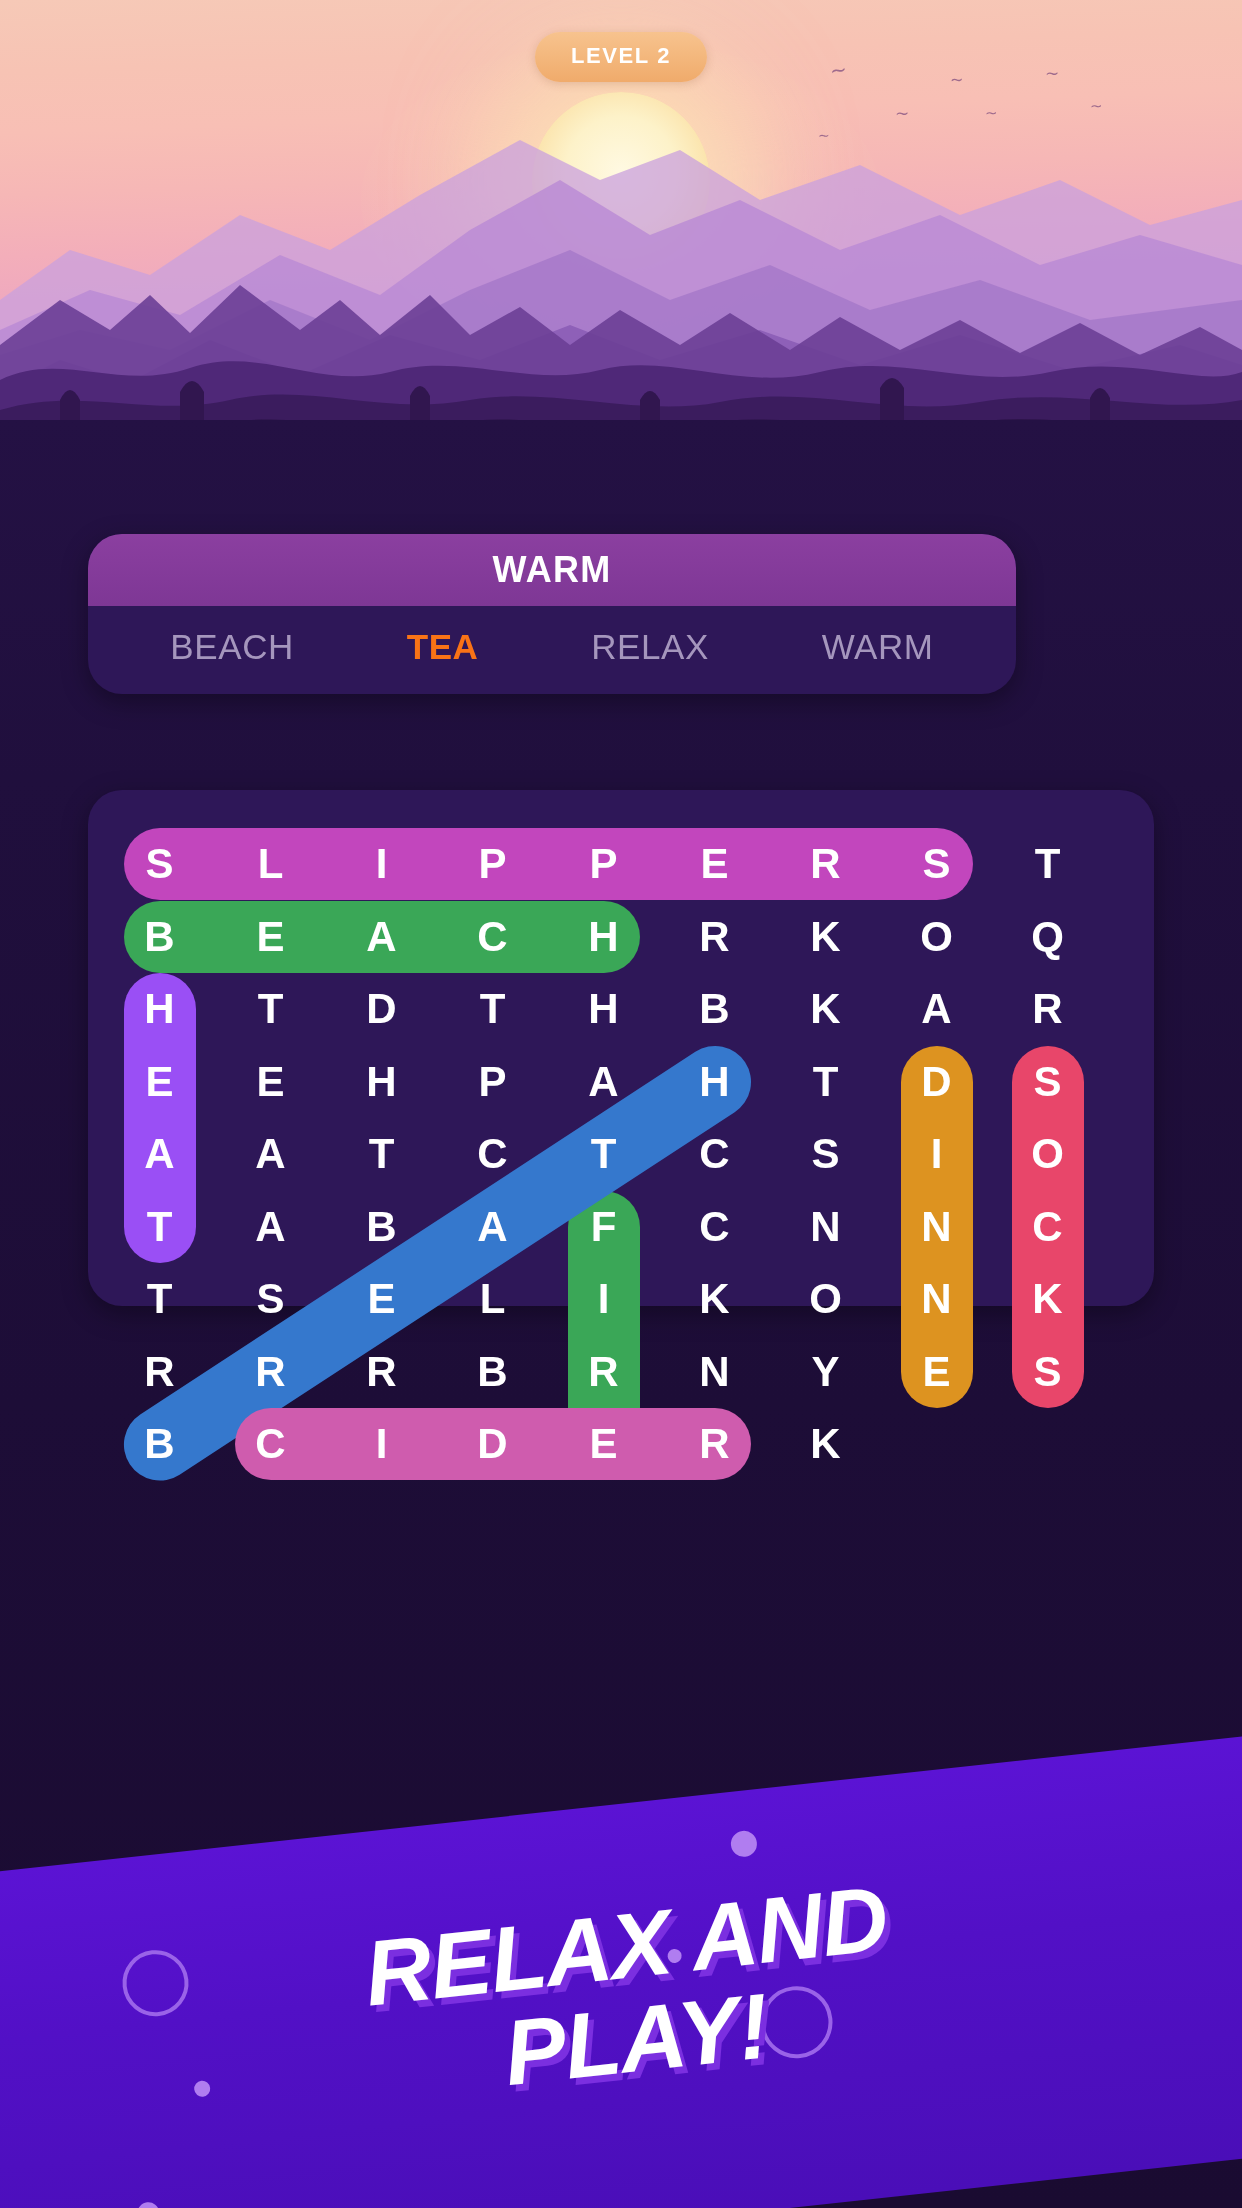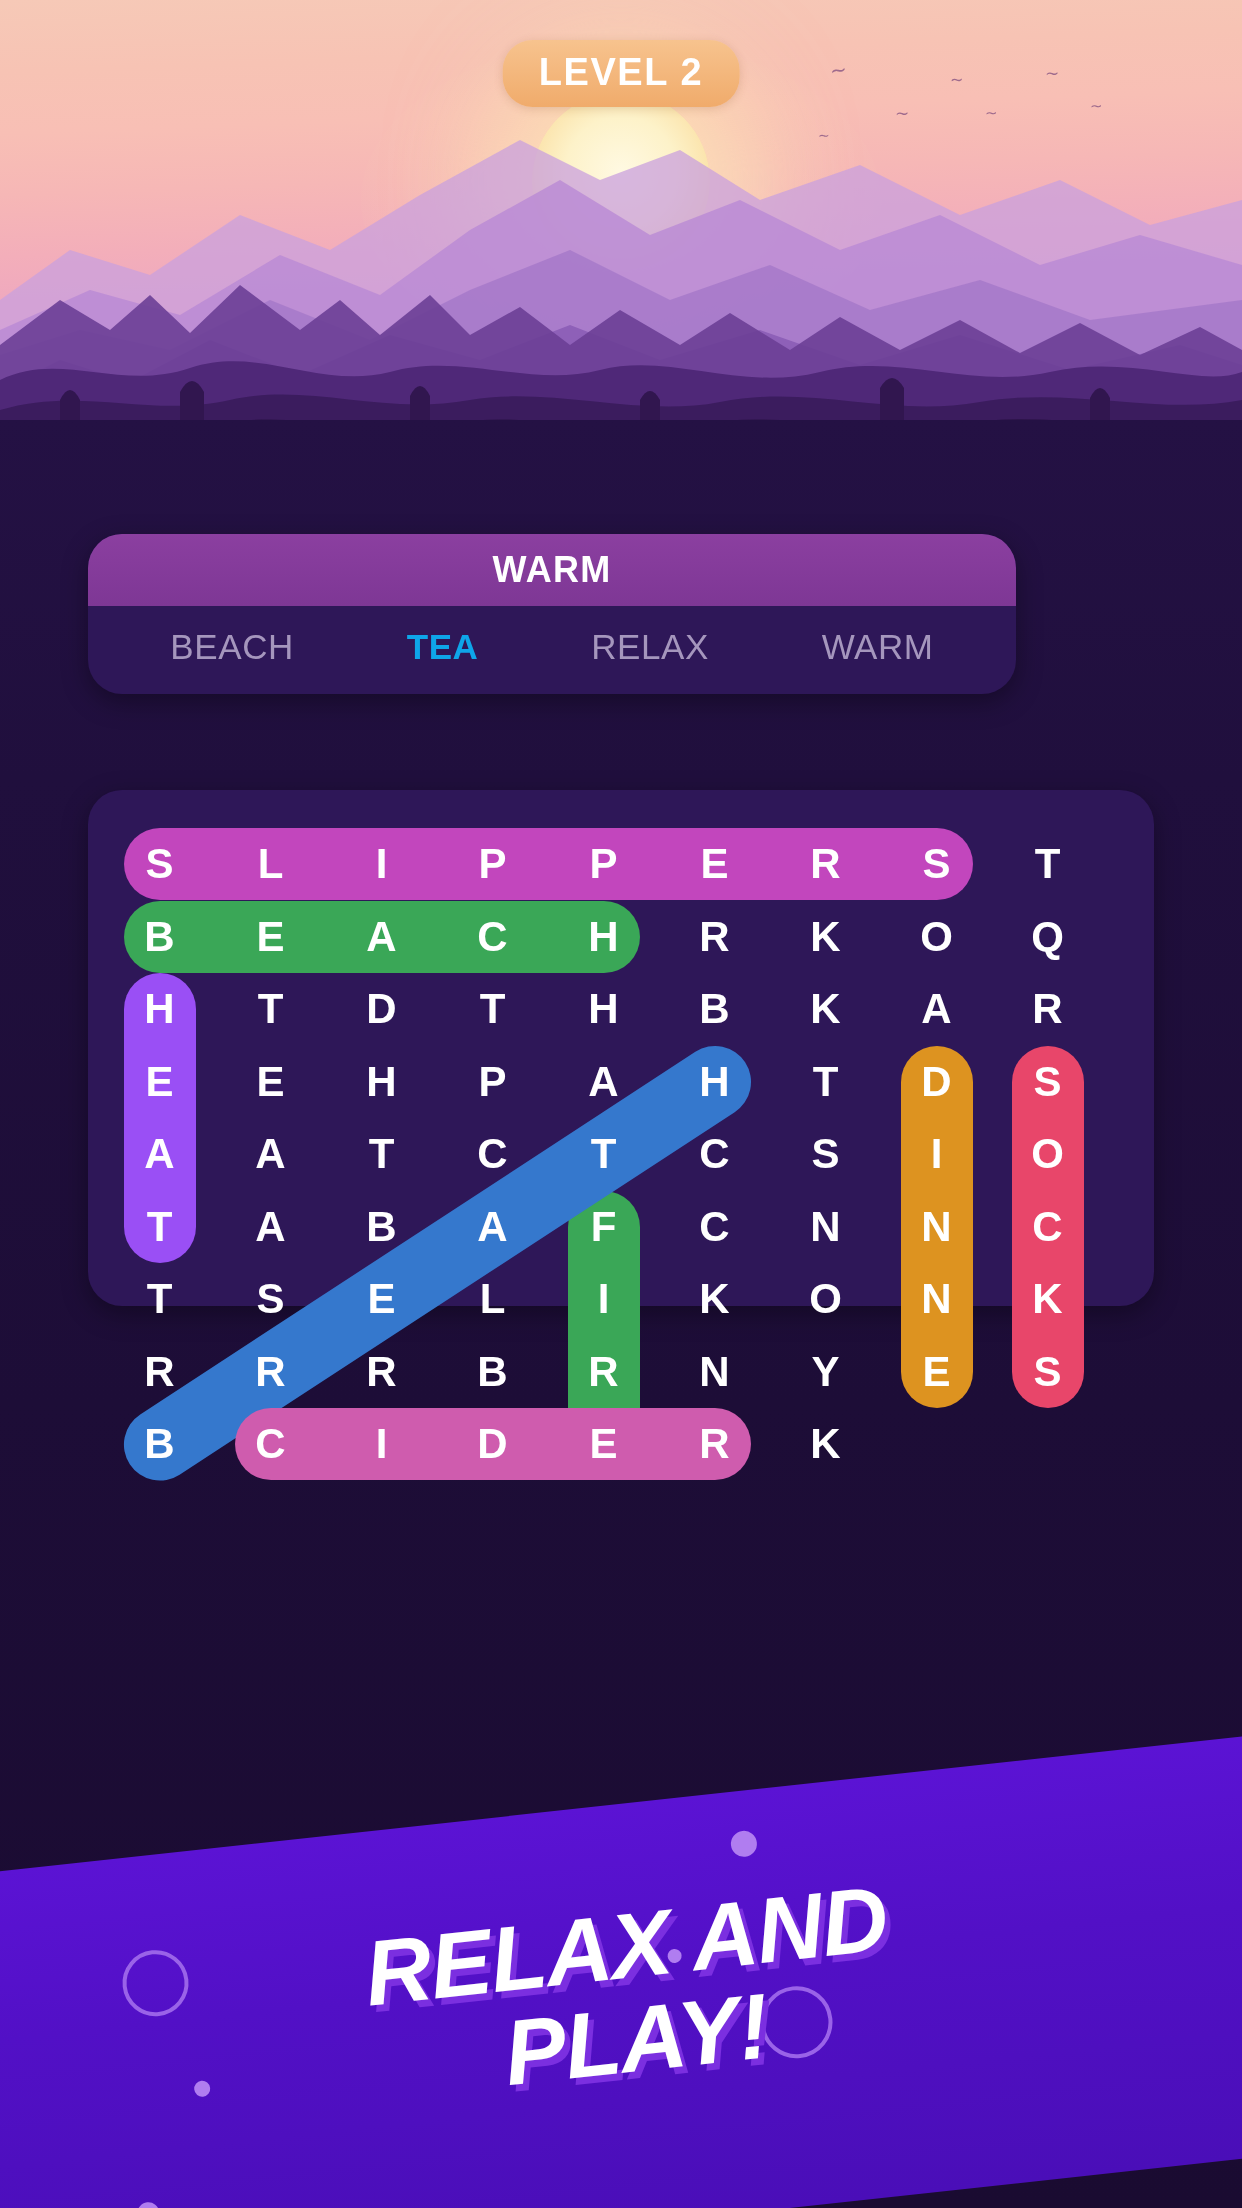--- a/index.html
+++ b/index.html
@@ -19,43 +19,43 @@
     width:178px;height:178px;border-radius:50%;
     background:radial-gradient(circle at 50% 45%,#fff9e2 0%,#fdf2c9 42%,#fbe3ab 68%,rgba(250,214,158,0.45) 85%,rgba(250,206,160,0) 100%);
     box-shadow:0 0 90px 50px rgba(253,232,180,0.55);}
   .glow{position:absolute;left:50%;top:40px;transform:translateX(-50%);
     width:520px;height:320px;border-radius:50%;
     background:radial-gradient(ellipse at 50% 50%,rgba(255,240,200,0.55) 0%,rgba(255,225,180,0.22) 45%,rgba(255,210,180,0) 75%);}
   .mtn{position:absolute;bottom:0;left:0;width:100%;}
   .birds span{position:absolute;display:block;color:#8f5c86;font-size:20px;line-height:1;opacity:.85;}
 
   
-  .level-pill{position:absolute;left:50%;top:40px;transform:translateX(-50%);
+  .level-pill{position:absolute;left:50%;top:32px;transform:translateX(-50%);
     padding:11px 36px 13px;border-radius:30px;
     background:linear-gradient(180deg,#f7c38e 0%,#f0ab6b 100%);
-    color:#ffffff;font-size:38px;font-weight:bold;letter-spacing:1.6px;
+    color:#ffffff;font-size:22px;font-weight:bold;letter-spacing:1.6px;
     box-shadow:0 2px 10px rgba(120,60,20,0.18);z-index:40;white-space:nowrap;}
 
   
   .body-bg{position:absolute;left:0;top:420px;width:1242px;height:1788px;
     background:linear-gradient(180deg,#241144 0%,#200f3d 20%,#1d0d37 55%,#1a0b31 100%);}
 
   
   .word-panel{position:absolute;left:88px;top:534px;width:928px;border-radius:34px;
     background:#2e1758;overflow:hidden;
     box-shadow:0 8px 26px rgba(0,0,0,0.35);z-index:20;}
   .theme-bar{height:72px;display:flex;align-items:center;justify-content:center;
     background:linear-gradient(180deg,#8b3fa0 0%,#7e3795 100%);}
   .theme-title{color:#ffffff;font-size:36px;font-weight:bold;letter-spacing:1.2px;}
   .word-rows{padding:16px 26px 22px;}
   .word-row{display:flex;justify-content:space-around;align-items:center;
     padding:5px 0;}
   .word{font-size:35px;letter-spacing:0.6px;white-space:nowrap;}
   .word.muted{color:#a596bd;font-weight:normal;}
-  .word.active{color:#0ea5e9;font-weight:bold;}
+  .word.active{color:#f97316;font-weight:bold;}
 
   
   .grid-panel{position:absolute;left:88px;top:790px;width:1066px;height:516px;
     border-radius:34px;background:#2e1758;z-index:15;
     box-shadow:0 8px 26px rgba(0,0,0,0.35);}
   .grid-wrap{position:absolute;left:96px;top:800px;width:1050px;height:520px;z-index:18;}
   .grid-layer,.letters-layer{position:absolute;left:0;top:0;width:1050px;height:700px;}
   .hl{position:absolute;border-radius:999px;}
   .cellchar{position:absolute;width:72px;height:72px;display:flex;align-items:center;
     justify-content:center;color:#ffffff;font-size:42px;font-weight:bold;}

